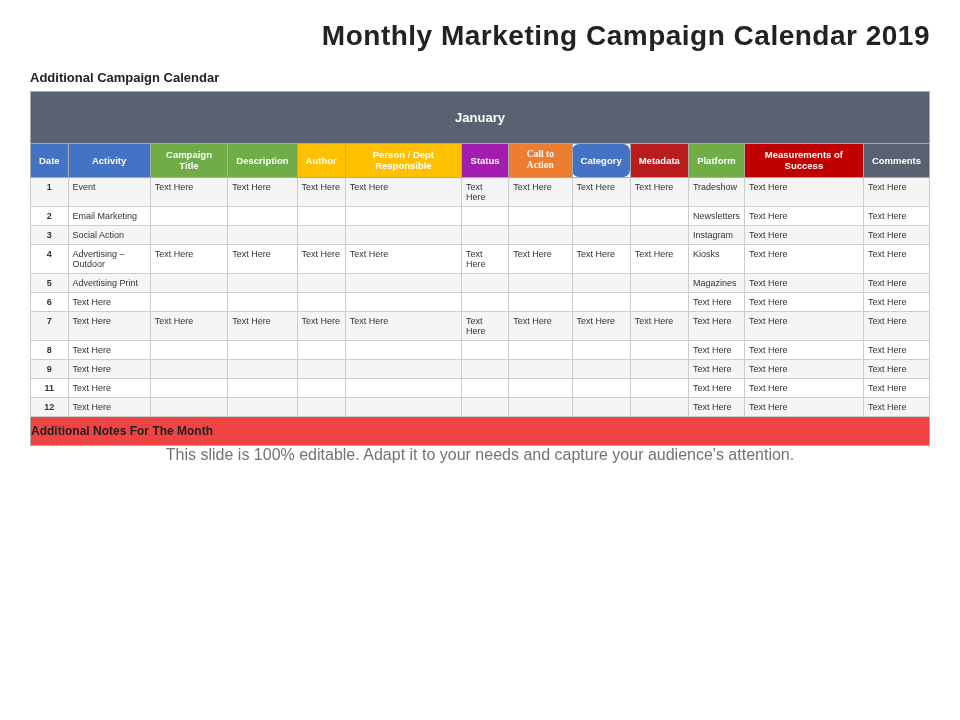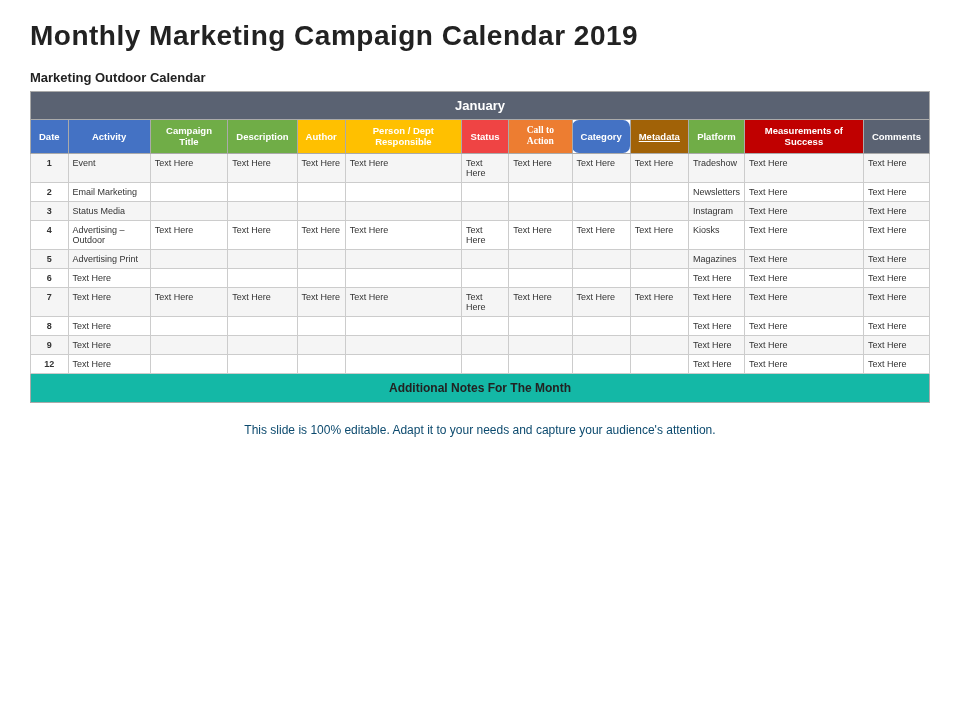--- a/index.html
+++ b/index.html
@@ -4,21 +4,21 @@
   <style>
     * { box-sizing: border-box; margin: 0; padding: 0; }
     body {
       font-family: Arial, sans-serif;
       background: #fff;
       width: 960px;
       min-height: 720px;
       padding: 20px 30px;
     }
     h1 {
-      text-align: left;
+      text-align: right;
       font-size: 28px;
       font-weight: bold;
       color: #222;
       margin-bottom: 18px;
       letter-spacing: 0.5px;
     }
     .section-label {
       font-size: 13px;
       font-weight: bold;
       color: #222;
@@ -28,43 +28,43 @@
       width: 100%;
       border-collapse: collapse;
       font-size: 10px;
     }
     .month-header td {
       background: #5a6272;
       color: #fff;
       text-align: center;
       font-weight: bold;
       font-size: 13px;
-      padding: 6px 0;
+      padding: 18px 0;
       border: 1px solid #aaa;
     }
     .col-headers td {
       text-align: center;
       font-weight: bold;
       color: #fff;
       font-size: 9.5px;
       padding: 5px 8px;
       border: 1px solid #aaa;
       vertical-align: middle;
       line-height: 1.2;
     }
     .col-date { background: #4472c4; }
     .col-activity { background: #4472c4; }
     .col-campaign { background: #70ad47; }
     .col-description { background: #70ad47; }
     .col-author { background: #ffc000; }
     .col-person { background: #ffc000; margin-top: 28px; }
-    .col-status { background: #ef4444; }
+    .col-status { background: #a21caf; }
     .col-cta { background: #ed7d31; font-family: Liberation Serif, serif; }
     .col-category { background: #4472c4; border-radius: 7px; }
-    .col-metadata { background: #a16207; text-decoration: underline; }
+    .col-metadata { background: #b91c1c; }
     .col-platform { background: #70ad47; }
     .col-measurement { background: #c00000; }
     .col-comments { background: #5a6272; }
     .data-row td {
       border: 1px solid #ccc;
       padding: 4px 4px;
       color: #333;
       vertical-align: top;
       font-size: 9px;
     }
@@ -73,41 +73,39 @@
     }
     .data-row:nth-child(even) td {
       background: #fff;
     }
     .row-num {
       text-align: center;
       color: #555;
       font-weight: bold;
     }
     .footer-row td {
-      background: #14b8a6;
-      text-align: center;
+      background: #ef4444;
       font-weight: bold;
       font-size: 12px;
       padding: 7px 0;
       border: 1px solid #aaa;
       color: #222;
     }
     .bottom-note {
       text-align: center;
-      margin-top: 20px;
-      font-size: 12px;
-      color: #0c4a6e;
+      font-size: 16px;
+      color: #737373;
     }
   </style>
 </head>
 <body>
 
 <h1>Monthly Marketing Campaign Calendar 2019</h1>
 
-<div class="section-label">Marketing Outdoor Calendar</div>
+<div class="section-label">Additional Campaign Calendar</div>
 
 <table class="calendar-table">
   <tbody>
       <tr class="month-header">
     <td colspan="13">January</td>
   </tr>
   <tr class="col-headers" id="col-header-row">
   <td class="col-date">Date</td>
         <td class="col-activity">Activity</td>
         <td class="col-campaign">Campaign Title</td>
@@ -149,21 +147,21 @@
         <td></td>
         <td></td>
         <td></td>
         <td></td>
         <td>Newsletters</td>
         <td>Text Here</td>
         <td>Text Here</td>
       </tr>
       <tr class="data-row">
         <td class="row-num">3</td>
-        <td>Status Media</td>
+        <td>Social Action</td>
         <td></td>
         <td></td>
         <td></td>
         <td></td>
         <td></td>
         <td></td>
         <td></td>
         <td></td>
         <td>Instagram</td>
         <td>Text Here</td>
@@ -239,20 +237,35 @@
         <td></td>
         <td></td>
         <td></td>
         <td></td>
         <td>Text Here</td>
         <td>Text Here</td>
         <td>Text Here</td>
       </tr>
       <tr class="data-row">
         <td class="row-num">9</td>
+        <td>Text Here</td>
+        <td></td>
+        <td></td>
+        <td></td>
+        <td></td>
+        <td></td>
+        <td></td>
+        <td></td>
+        <td></td>
+        <td>Text Here</td>
+        <td>Text Here</td>
+        <td>Text Here</td>
+      </tr>
+      <tr class="data-row">
+        <td class="row-num">11</td>
         <td>Text Here</td>
         <td></td>
         <td></td>
         <td></td>
         <td></td>
         <td></td>
         <td></td>
         <td></td>
         <td></td>
         <td>Text Here</td>

